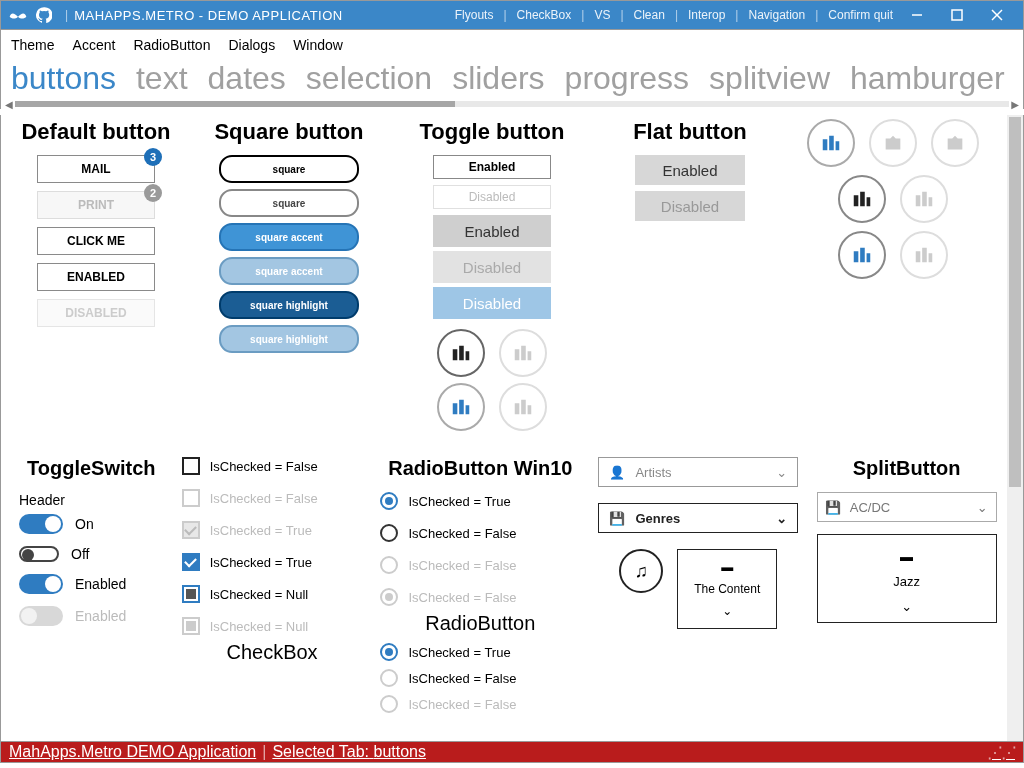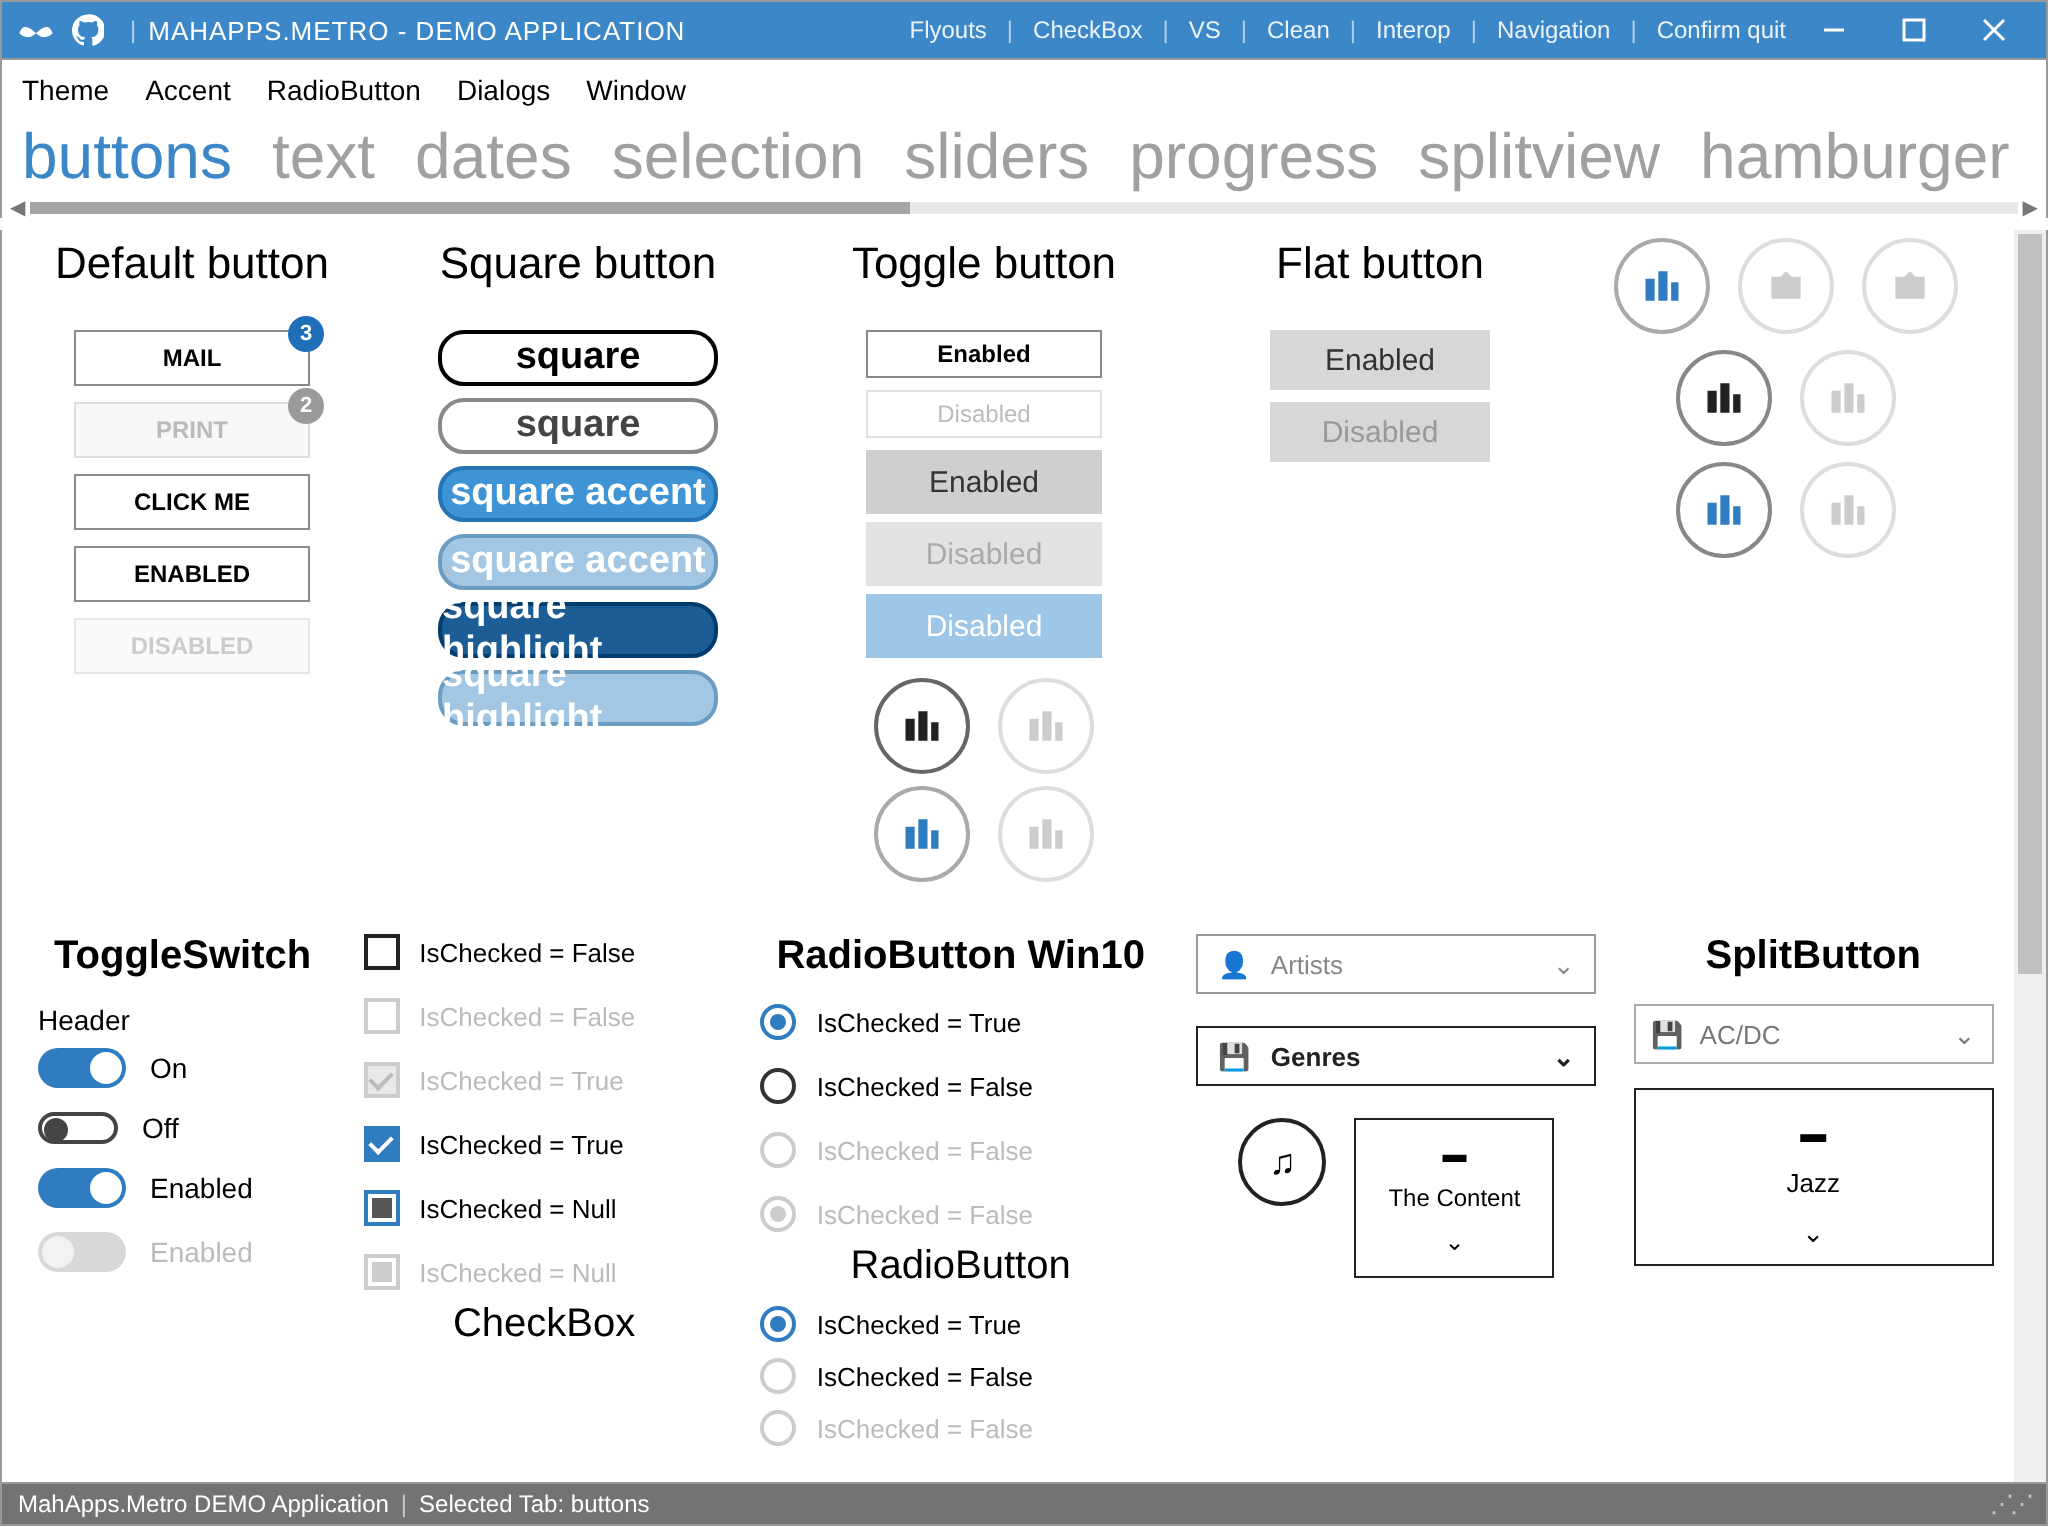--- a/index.html
+++ b/index.html
@@ -34,32 +34,32 @@
   .tabstrip .bar .thumb { position:absolute; left:0; top:0; height:6px; width:440px; background:#a6a6a6;}
 
   
   .content-wrap { display:flex; height: calc(768px - 30px - 30px - 60px - 22px); border-left:1px solid #999; border-right:1px solid #999;}
   .content { flex:1; overflow:hidden; padding: 0 10px 10px 10px; }
   .vscroll { width:16px; background:#efefef; position:relative; }
   .vscroll .thumb { position:absolute; left:2px; top:2px; right:2px; height:370px; background:#bfbfbf;}
 
   .row { display:flex; gap: 18px; margin-top:4px;}
   .col { display:flex; flex-direction:column; align-items:center; }
-  .col h2 { font-weight:400; font-size:22px; margin-bottom:20px; text-align:center; }
+  .col h2 { font-weight:700; font-size:22px; margin-bottom:10px; text-align:center; }
 
   
   .dbtn { width:118px; height:28px; border:1px solid #8a8a8a; background:#fff; font-size:12px; font-weight:600; margin-bottom:8px; cursor:pointer; display:flex; align-items:center; justify-content:center; position:relative;}
   .dbtn.light { border-color:#ddd; background:#f7f7f7; color:#bbb; font-weight:600;}
   .dbtn.disabled { color:#ccc; border-color:#e5e5e5; background:#fafafa;}
   .badge { position:absolute; top:-8px; right:-8px; width:18px; height:18px; border-radius:50%; color:#fff; font-size:11px; display:flex; align-items:center; justify-content:center; font-weight:600;}
   .badge.blue { background:#1e6fb8; }
   .badge.gray { background:#9a9a9a; }
 
   
-  .sqbtn { width:140px; height:28px; margin-bottom:6px; display:flex; align-items:center; justify-content:center; font-size:19px; font-weight:600; cursor:pointer;border-radius:13px;}
+  .sqbtn { width:140px; height:28px; margin-bottom:6px; display:flex; align-items:center; justify-content:center; font-size:10px; font-weight:600; cursor:pointer;border-radius:13px;}
   .sq1 { border:2px solid #000; background:#fff; }
   .sq2 { border:2px solid #888; background:#fff; color:#444;}
   .sq3 { border:2px solid #2574b6; background:#3f94d6; color:#fff; font-weight:600;}
   .sq4 { border:2px solid #6b9cc2; background:#a3c6e2; color:#fff; }
   .sq5 { border:2px solid #003c6c; background:#1b5d94; color:#fff; }
   .sq6 { border:2px solid #6b9cc2; background:#a3c6e2; color:#fff; }
 
   
   .tgbtn { width:118px; height:24px; border:1px solid #888; background:#fff; font-size:12px; font-weight:600; margin-bottom:6px; cursor:pointer; display:flex; align-items:center; justify-content:center;}
   .tgbtn.dis { border:1px solid #e0e0e0; color:#bbb; font-weight:400;}
@@ -135,21 +135,21 @@
   .contentbox { width:100px; border:1px solid #222; padding:10px 6px; display:flex; flex-direction:column; align-items:center; gap:8px; font-size:12px;}
   .contentbox .chev2 { font-size:12px;}
 
   
   .spbtn { width:180px; height:30px; border:1px solid #aaa; display:flex; align-items:center; font-size:13px; cursor:pointer; margin-bottom:12px; color:#777;}
   .spbtn .ico { margin:0 8px;}
   .spbtn .chev { margin-left:auto; margin-right:8px;}
   .spbox { width:180px; border:1px solid #222; padding:14px 6px 8px 6px; display:flex; flex-direction:column; align-items:center; gap:10px; font-size:13px;}
 
   
-  .statusbar { height:22px; background:#737373; color:#fff; display:flex; align-items:center; font-size:12px; padding:0 8px; border:1px solid #999;}
+  .statusbar { height:22px; background:#b91c1c; color:#fff; display:flex; align-items:center; font-size:16px; padding:0 8px; border:1px solid #999;text-decoration:underline;}
   .statusbar .ssep { margin:0 6px; color:rgba(255,255,255,0.6);}
   .statusbar .grip { margin-left:auto; letter-spacing:-2px; color:rgba(255,255,255,0.6);}
 
   .buildings { fill:currentColor; }
 </style>
 </head>
 <body>
 
 <div class="titlebar">
   <div class="logo">

